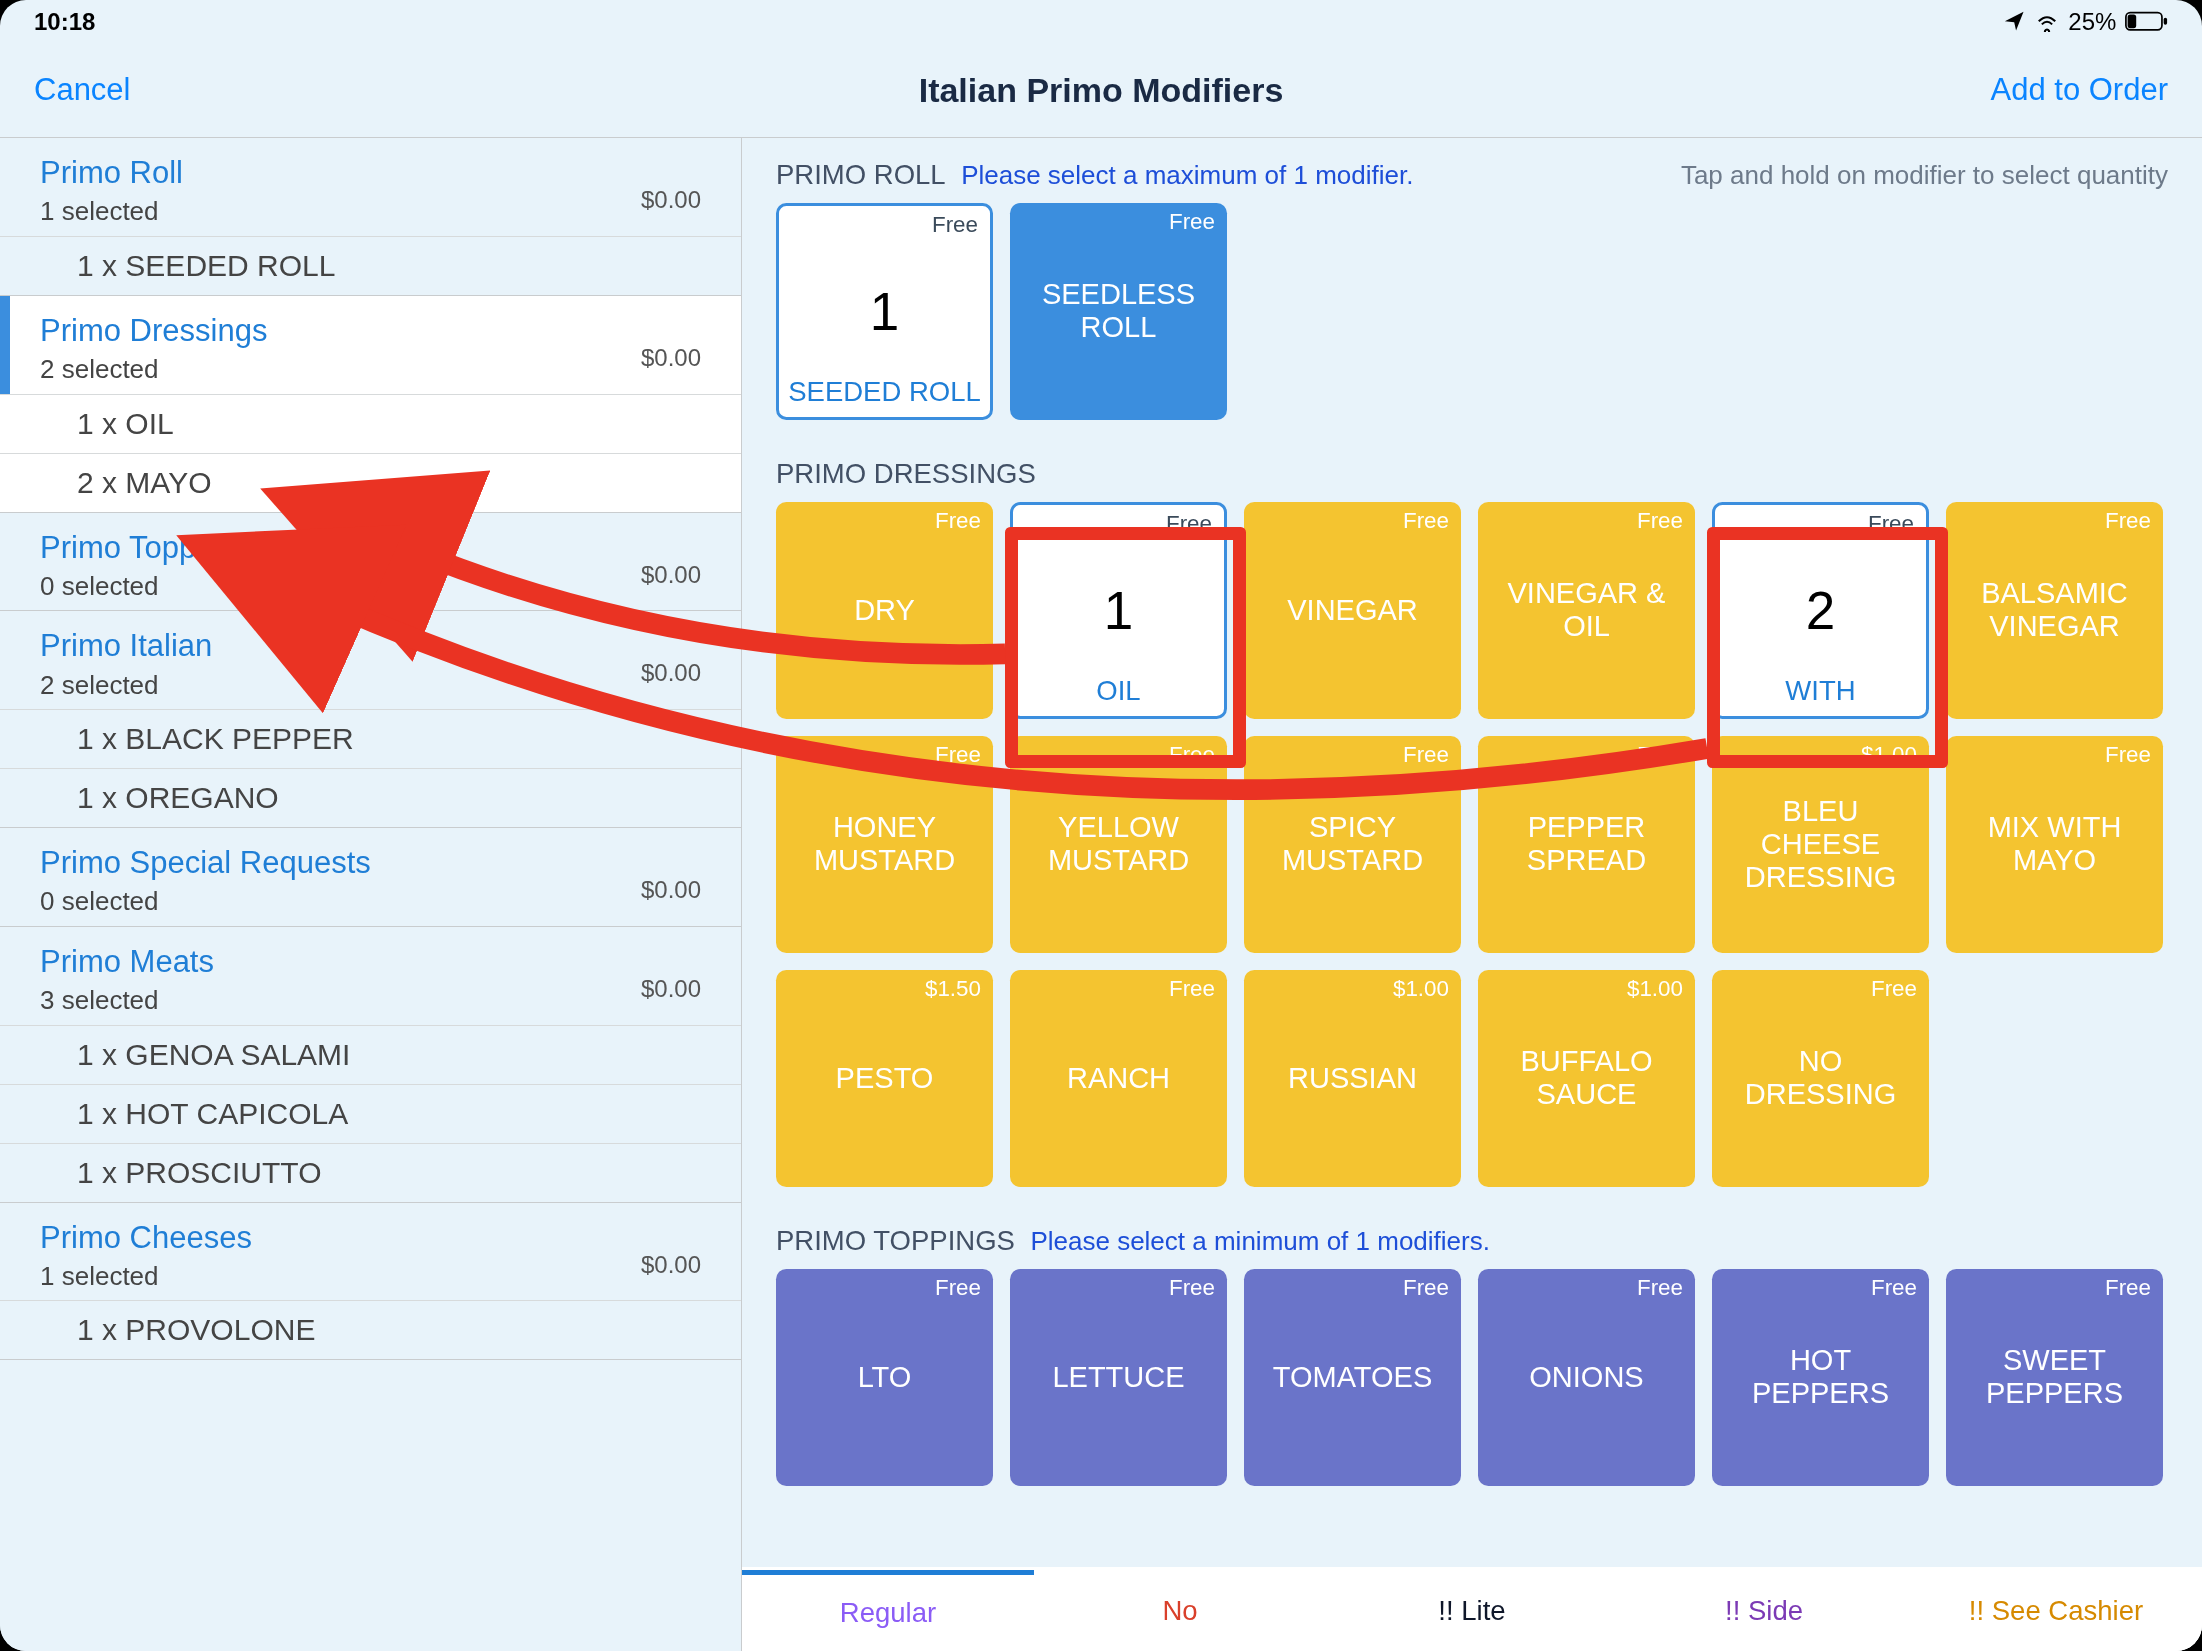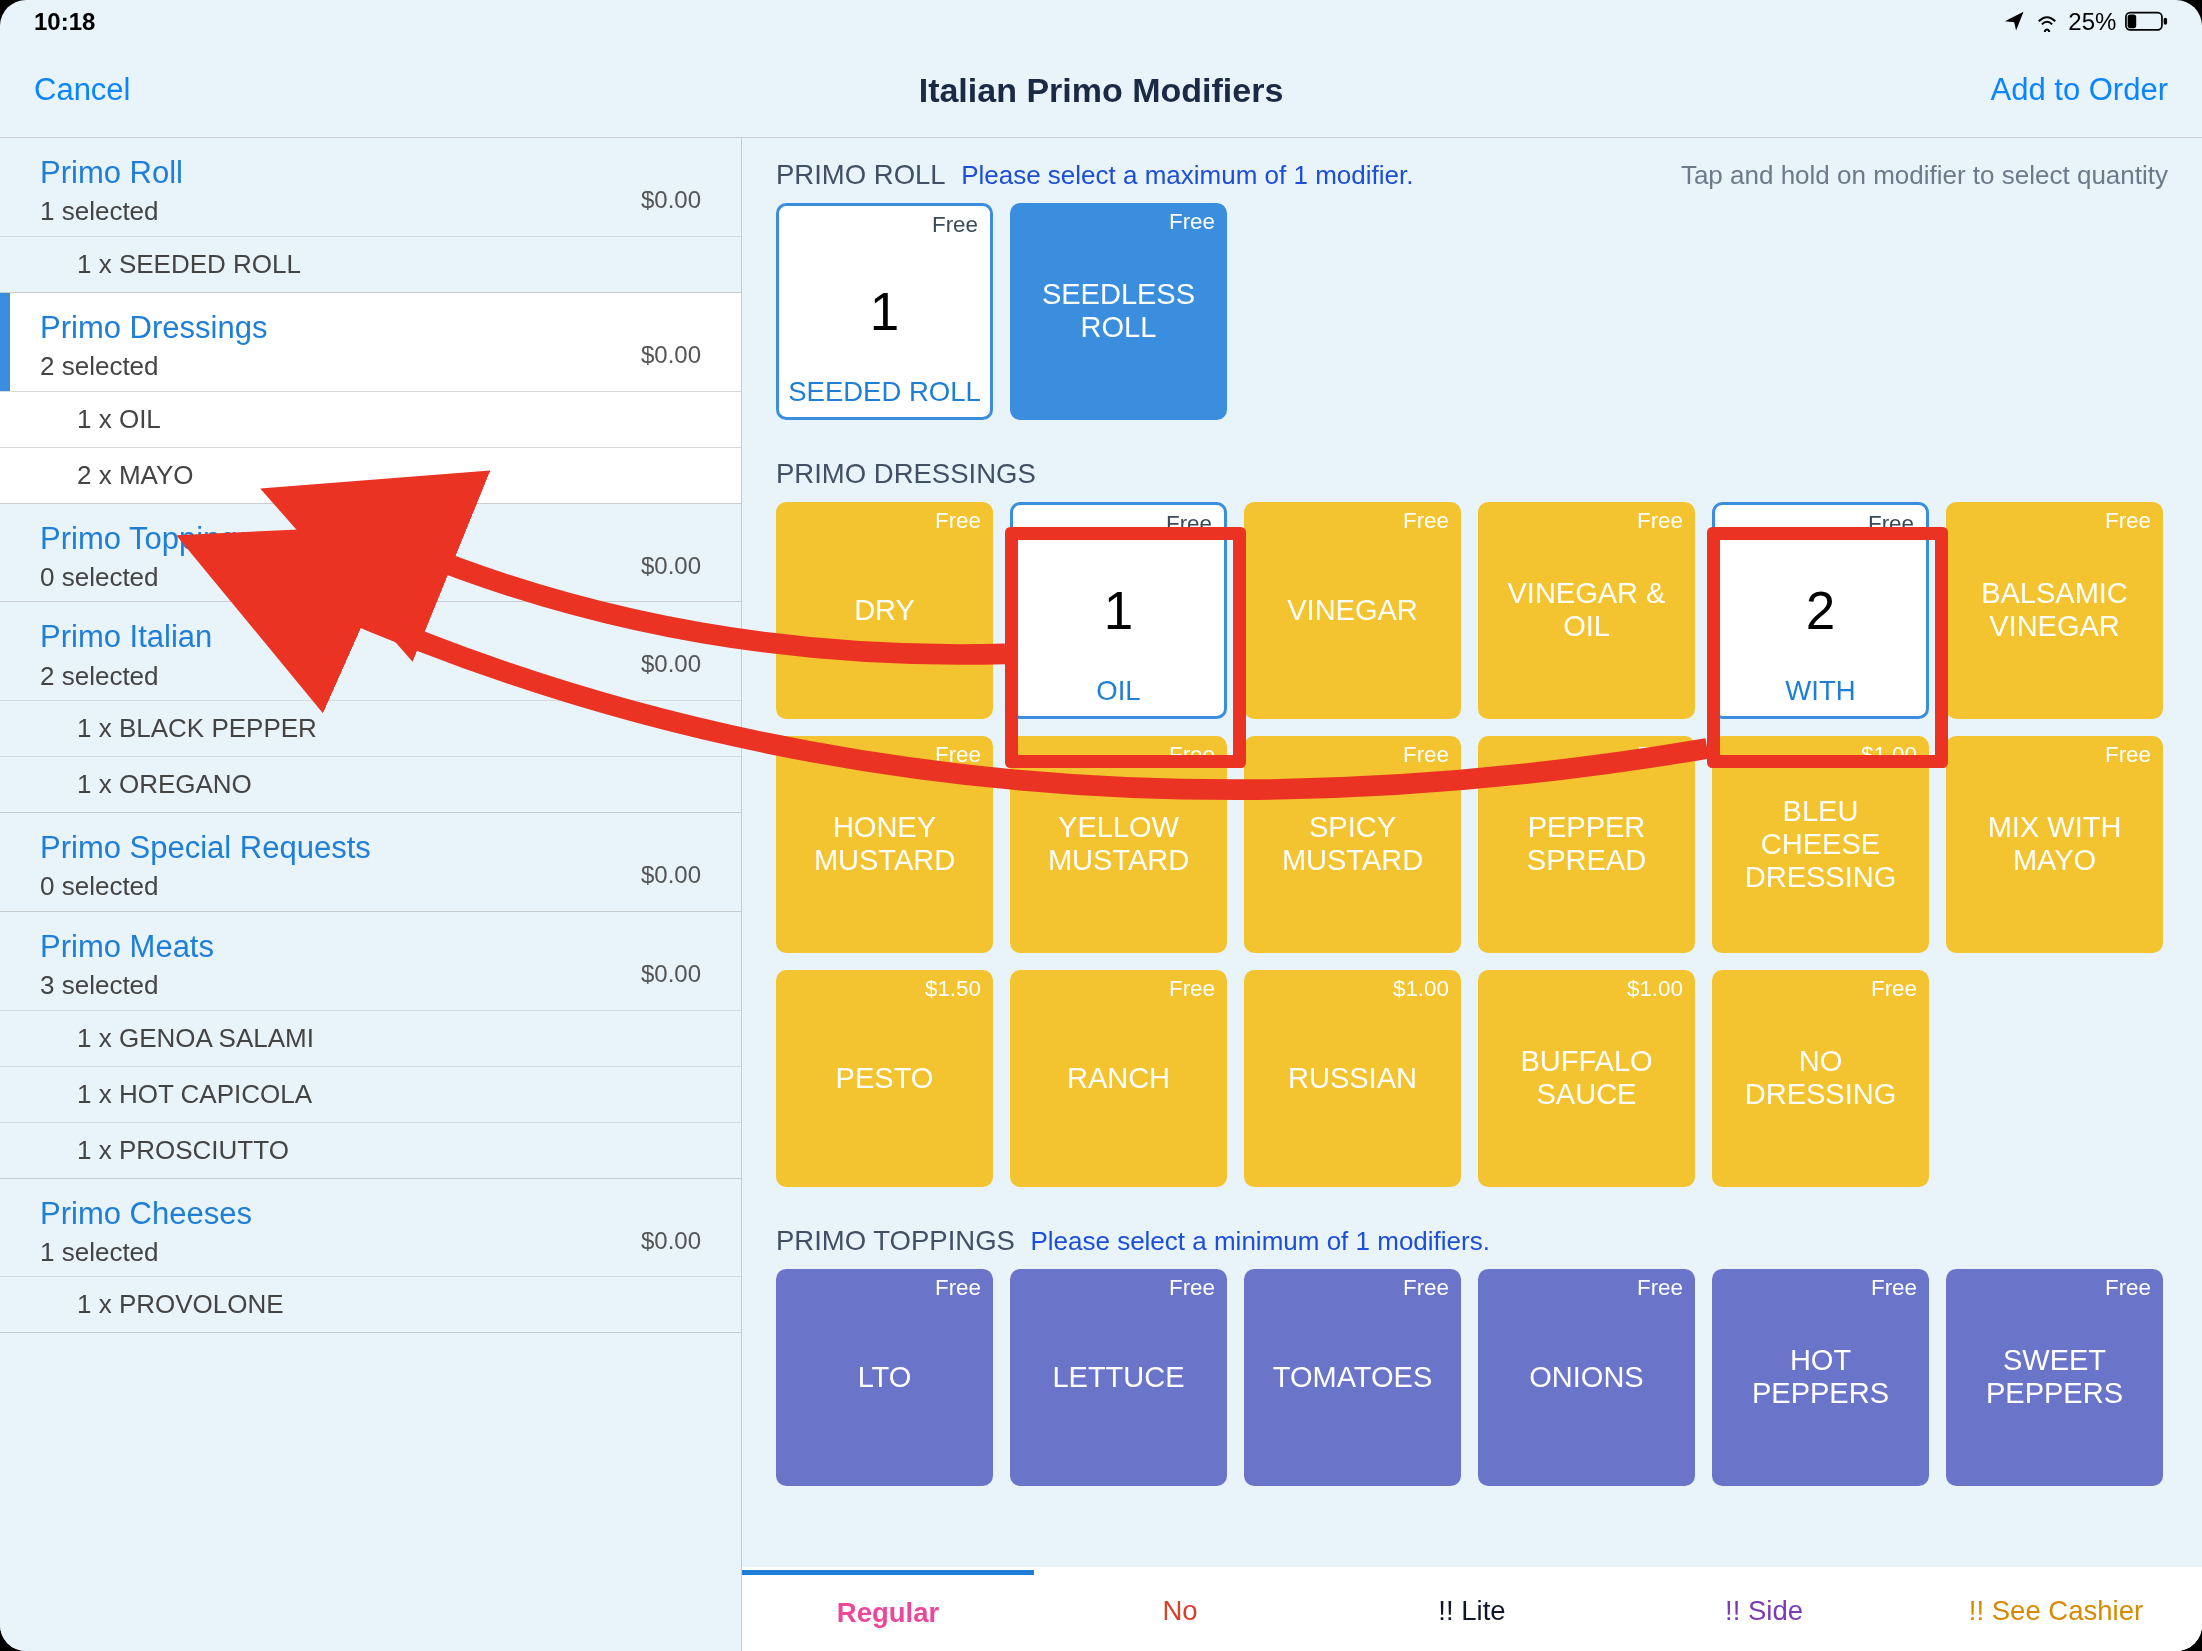--- a/index.html
+++ b/index.html
@@ -15,41 +15,41 @@
   .nav-right { position: absolute; right: 34px; font-size: 31px; color: #0a84ff; cursor: pointer; }
   .content { display: flex; height: calc(100% - 138px); }
   .sidebar { width: 742px; border-right: 0.9px solid #c9ccce; overflow-y: auto; background: #e8f3fa; }
   .side-group { border-bottom: 0.9px solid #c9ccce; }
   .side-header { display: flex; justify-content: space-between; align-items: flex-start; padding: 17px 40px 8.6px 40px; }
   .side-header.active { background: #fff; position: relative; }
   .side-header.active::before { content: ""; position: absolute; left: 0; top: 0; bottom: 0; width: 10.3px; background: #3b8ede; }
   .side-title { font-size: 31px; color: #1f7ed6; font-weight: 400; }
   .side-sub { font-size: 26px; color: #444; margin-top: 5.2px; }
   .side-price { font-size: 24px; color: #555; padding-top: 31px; }
-  .side-item { font-size: 26px; color: #444; padding: 12px 0 12px 77px; border-top: 0.9px solid #d7dadb; background: transparent; }
+  .side-item { font-size: 30px; color: #444; padding: 12px 0 12px 77px; border-top: 0.9px solid #d7dadb; background: transparent; }
   .side-group.active .side-item { background: #fff; }
   .mainpane { flex: 1; padding: 20.6px 34px 0 34px; overflow-y: auto; position: relative; }
   .section-head { display: flex; align-items: baseline; gap: 15.5px; margin-bottom: 8.6px; }
   .section-title { font-size: 27.5px; color: #425065; font-weight: 500; }
   .section-sub { font-size: 26px; color: #1d4ed8; }
   .section-right { margin-left: auto; font-size: 26px; color: #6d7a8a; }
   .tile-row { display: flex; flex-wrap: wrap; gap: 17px; margin: 12px 0 38px 0; }
   .tile { width: 217px; height: 217px; border-radius: 10.3px; position: relative; display: flex; flex-direction: column; justify-content: center; align-items: center; text-align: center; font-size: 29px; font-weight: 500; padding: 8.6px; cursor: pointer; }
   .tile .price { position: absolute; top: 6.9px; right: 12px; font-size: 22.4px; font-weight: 400; }
   .tile.yellow { background: #f4c430; color: #fff; }
   .tile.yellow .price { color: #fff; }
   .tile.blue { background: #3b8ede; color: #fff; }
   .tile.purple { background: #6a74c9; color: #fff; }
   .tile.selected { background: #fff; border: 3.4px solid #3b8ede; color: #000; }
   .tile.selected .price { color: #3a4a5a; }
   .tile.selected .tile-label { position: absolute; bottom: 8.6px; left: 0; right: 0; color: #1f7ed6; font-size: 27.5px; font-weight: 500; }
   .tile.selected .qty { font-size: 53px; font-weight: 400; color: #000; }
   .bottom-tabs { position: absolute; left: 742px; right: 0; bottom: 0; height: 84px; display: flex; background: #fff; border-top: 3.4px solid transparent; }
   .bottom-tab { flex: 1; display: flex; align-items: center; justify-content: center; font-size: 27.5px; font-weight: 500; background: #fff; cursor: pointer; }
-  .bottom-tab.regular { color: #ec4899; border-top: 5.2px solid #1f7ed6; font-weight: bold; }
+  .bottom-tab.regular { color: #8b5cf6; border-top: 5.2px solid #1f7ed6; }
   .bottom-tab.no { color: #d9402b; }
   .bottom-tab.lite { color: #0f172a; }
   .bottom-tab.side { color: #7c3ab5; }
   .bottom-tab.cashier { color: #d68a00; }
   
   .anno { position: absolute; pointer-events: none; }
   .redbox { border: 13.8px solid #ea3323; border-radius: 5.2px; }
   .arrow-svg { position: absolute; overflow: visible; }
 </style>
 </head>

